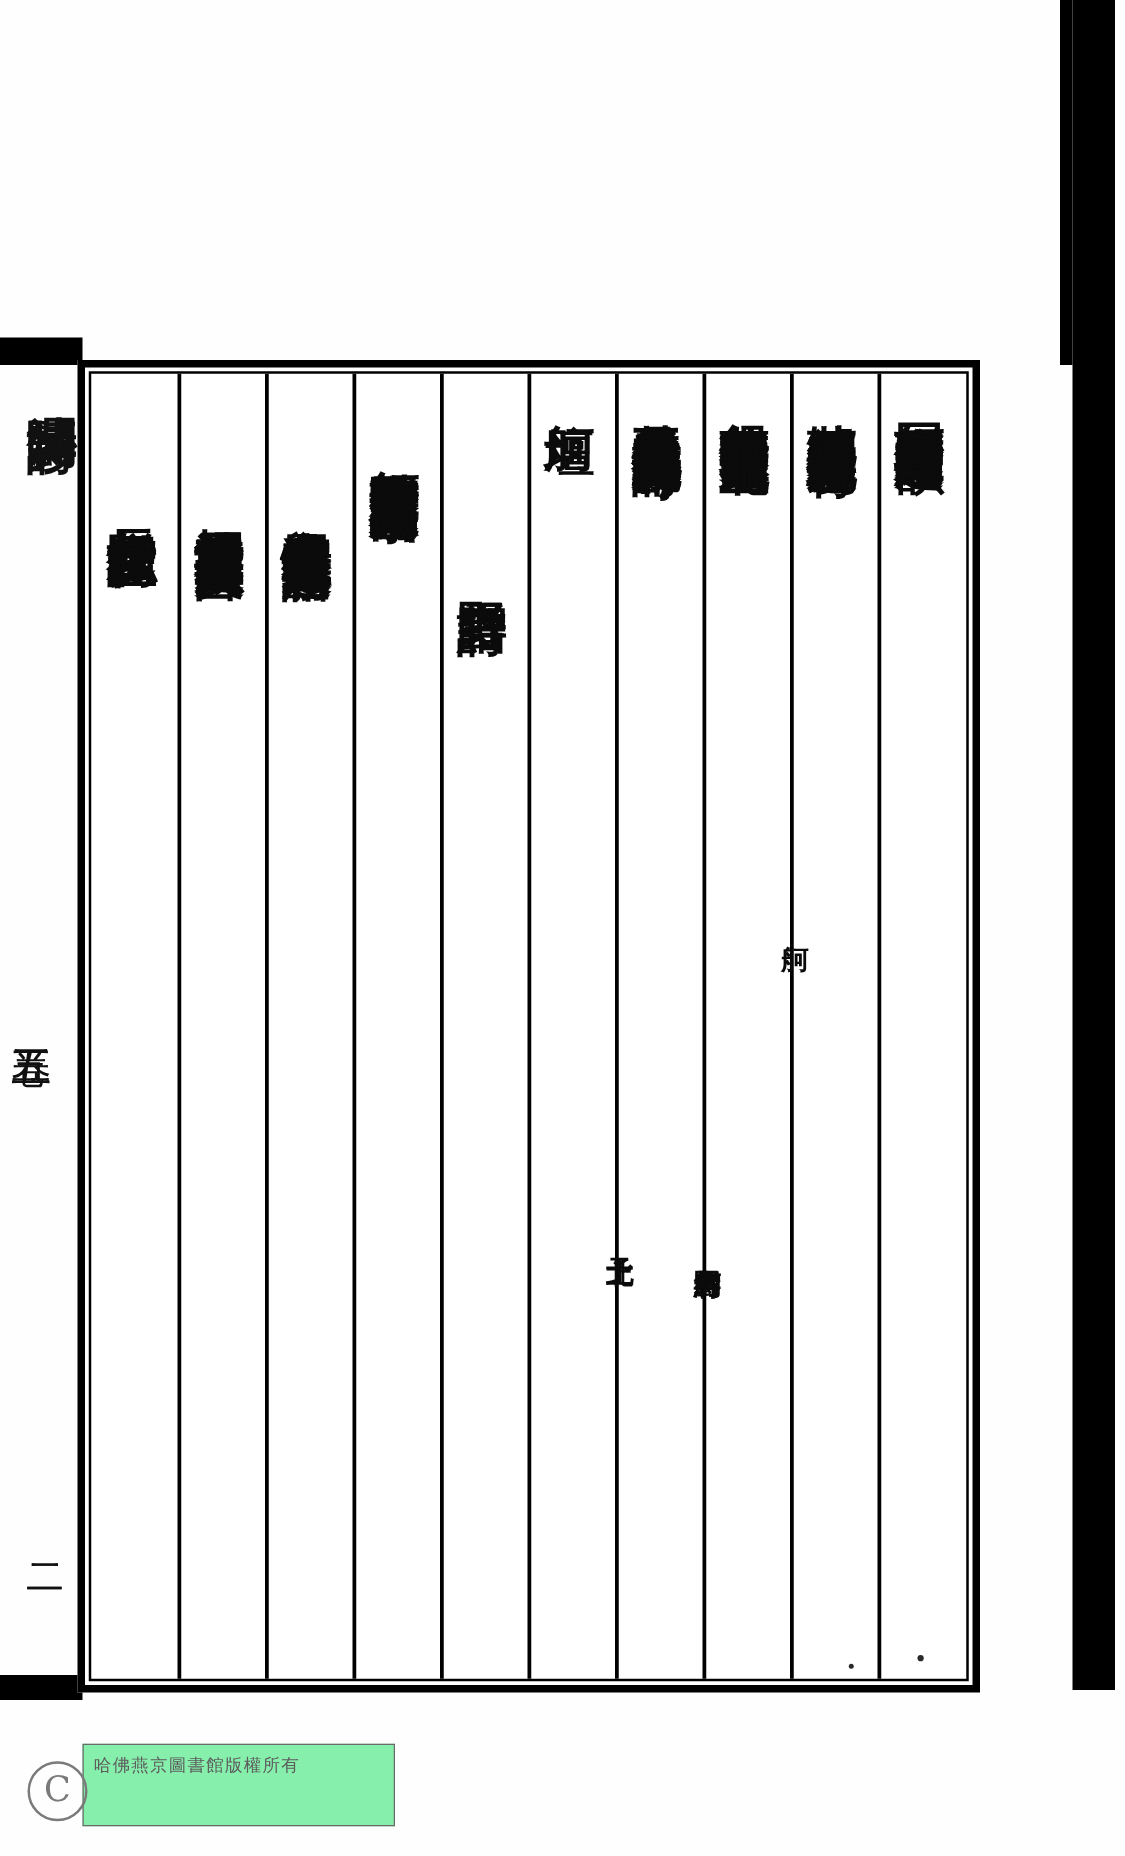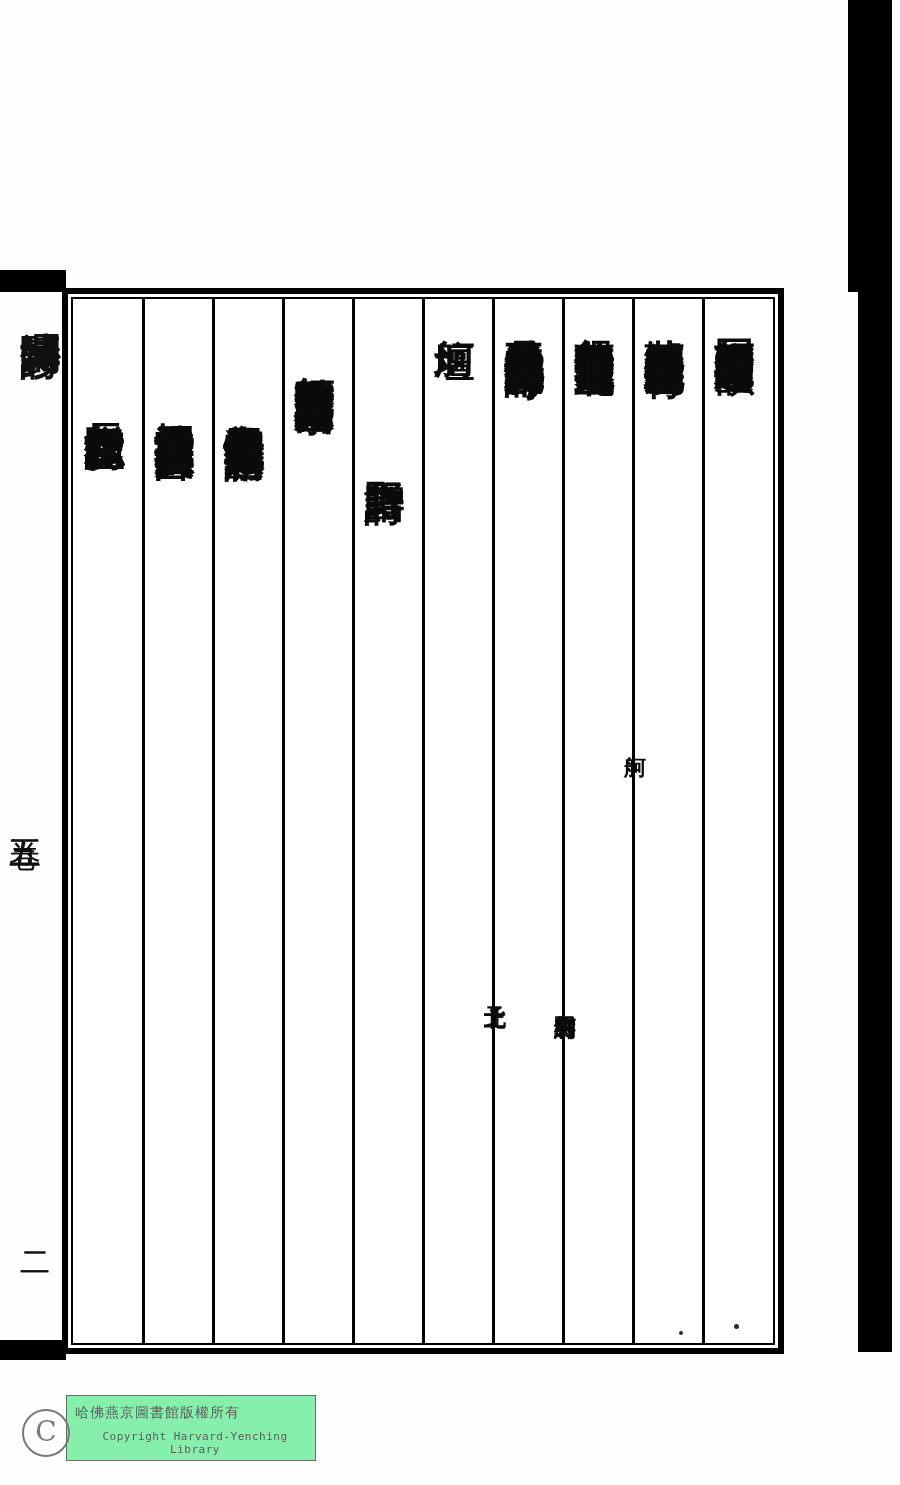--- a/index.html
+++ b/index.html
@@ -244,18 +244,17 @@
       <div class="col ann" style="right:266px; top:690px;">予北上</div>
 
       <div class="speck" style="right:34px; bottom:14px; width:5px; height:5px;"></div>
       <div class="speck" style="right:90px; bottom:8px; width:4px; height:4px;"></div>
     </div>
   </div>
 
   <div class="stamp">
     <div class="stamp-box">
       <div class="stamp-cn">哈佛燕京圖書館版權所有</div>
-      <div class="stamp-en">Copyright Harvard-Yenching Library</div>
     </div>
     <div class="stamp-c">C</div>
   </div>
 
 </div>
 
 </body></html>

